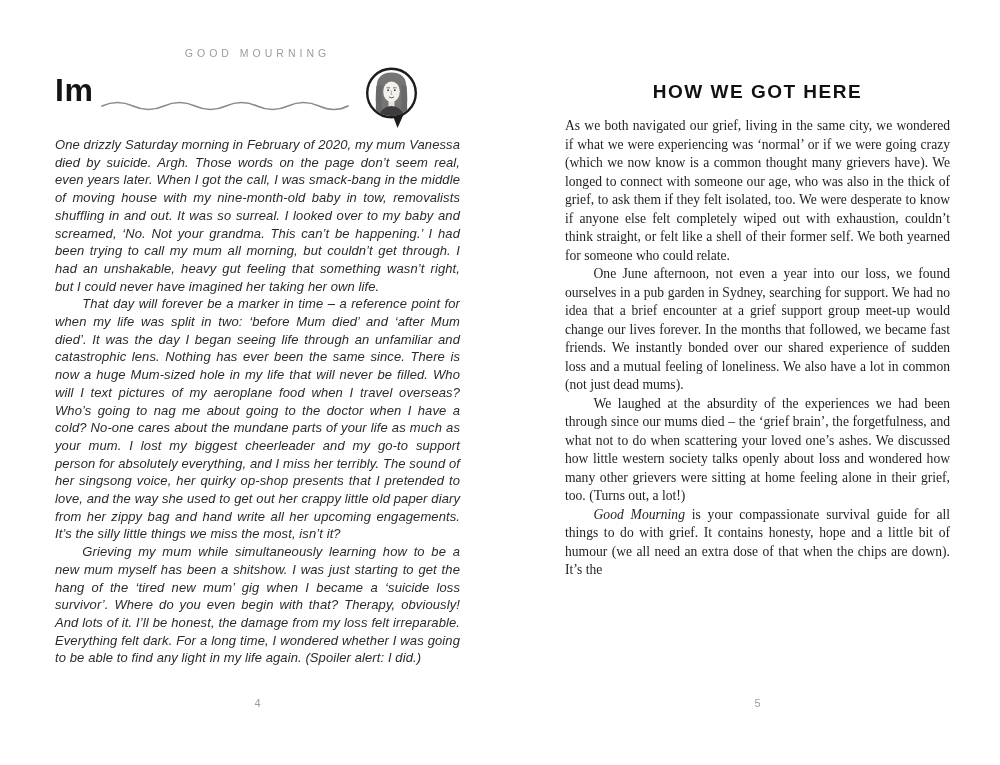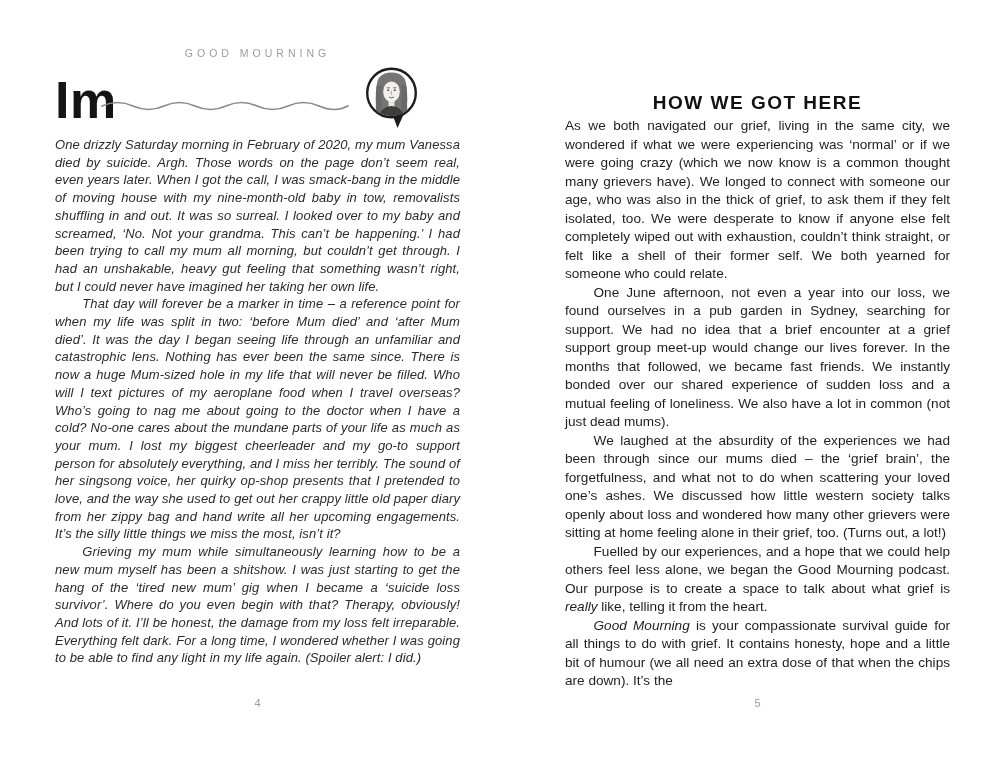--- a/index.html
+++ b/index.html
@@ -17,44 +17,44 @@
   .running-header {
     position: absolute; top: 47px; left: 0; right: 0;
     text-align: center;
     font-size: 10.5px; letter-spacing: 4px;
     color: #9c9c9c; font-weight: 400;
   }
 
   .chapter-head { position: absolute; top: 66px; left: 0; right: 0; height: 66px; }
   .chapter-marker {
     position: absolute; left: 0; top: 8px;
-    font-size: 52px; font-weight: bold; color: #141414; line-height: 1;
+    font-size: 32px; font-weight: bold; color: #141414; line-height: 1;
     letter-spacing: 0.5px;
   }
   .squiggle { position: absolute; left: 45px; top: 33px; }
   .portrait { position: absolute; left: 308px; top: 0; }
 
   .page-body { position: absolute; left: 0; right: 0; }
   .page-left .page-body {
     top: 136px;
     font-size: 13px; line-height: 17.7px;
     color: #2b2b2b; letter-spacing: 0.1px; font-style: italic;
   }
   .page-right .page-body {
     top: 117px;
-    font-family: Liberation Sans, sans-serif;
+    font-family: Liberation Serif, serif;
     font-size: 13.6px; line-height: 18.5px;
     color: #1e1e1e;
   }
   .para { margin: 0; text-align: justify; }
   .para.indent { text-indent: 2.1em; }
   .para em { font-style: italic; }
 
   .chapter-title {
-    position: absolute; top: 80px; left: 0; right: 0; margin: 12px;
+    position: absolute; top: 80px; left: 0; right: 0; margin: 1px;
     text-align: center;
     font-family: "Liberation Sans", sans-serif;
     font-size: 19px; font-weight: bold; letter-spacing: 1.5px;
     color: #111111;
   }
 
   .page-number {
     position: absolute; top: 697px; left: 0; right: 0;
     text-align: center;
     font-size: 11px; color: #9c9c9c;
@@ -108,20 +108,19 @@
   </section>
 
   <section class="page page-right">
 
     <h1 class="chapter-title">HOW WE GOT HERE</h1>
 
     <div class="page-body">
         <p class="para"><span>As we both navigated our grief, living in the same city, we wondered if what we were experiencing was ‘normal’ or if we were going crazy (which we now know is a common thought many grievers have). We longed to connect with someone our age, who was also in the thick of grief, to ask them if they felt isolated, too. We were desperate to know if anyone else felt completely wiped out with exhaustion, couldn’t think straight, or felt like a shell of their former self. We both yearned for someone who could relate.</span></p>
         <p class="para indent"><span>One June afternoon, not even a year into our loss, we found ourselves in a pub garden in Sydney, searching for support. We had no idea that a brief encounter at a grief support group meet-up would change our lives forever. In the months that followed, we became fast friends. We instantly bonded over our shared experience of sudden loss and a mutual feeling of loneliness. We also have a lot in common (not just dead mums).</span></p>
         <p class="para indent"><span>We laughed at the absurdity of the experiences we had been through since our mums died – the ‘grief brain’, the forgetfulness, and what not to do when scattering your loved one’s ashes. We discussed how little western society talks openly about loss and wondered how many other grievers were sitting at home feeling alone in their grief, too. (Turns out, a lot!)</span></p>
-        <p class="para indent"><span>Fuelled by our experiences, and a hope that we could help others feel less alone, we began the Good Mourning podcast. Our purpose is to create a space to talk about what grief is </span><em>really</em><span> like, telling it from the heart.</span></p>
         <p class="para indent"><em>Good Mourning</em><span> is your compassionate survival guide for all things to do with grief. It contains honesty, hope and a little bit of humour (we all need an extra dose of that when the chips are down). It’s the</span></p>
       </div>
 
     <div class="page-number">5</div>
   </section>
 
 </div>
 
 </body></html>

